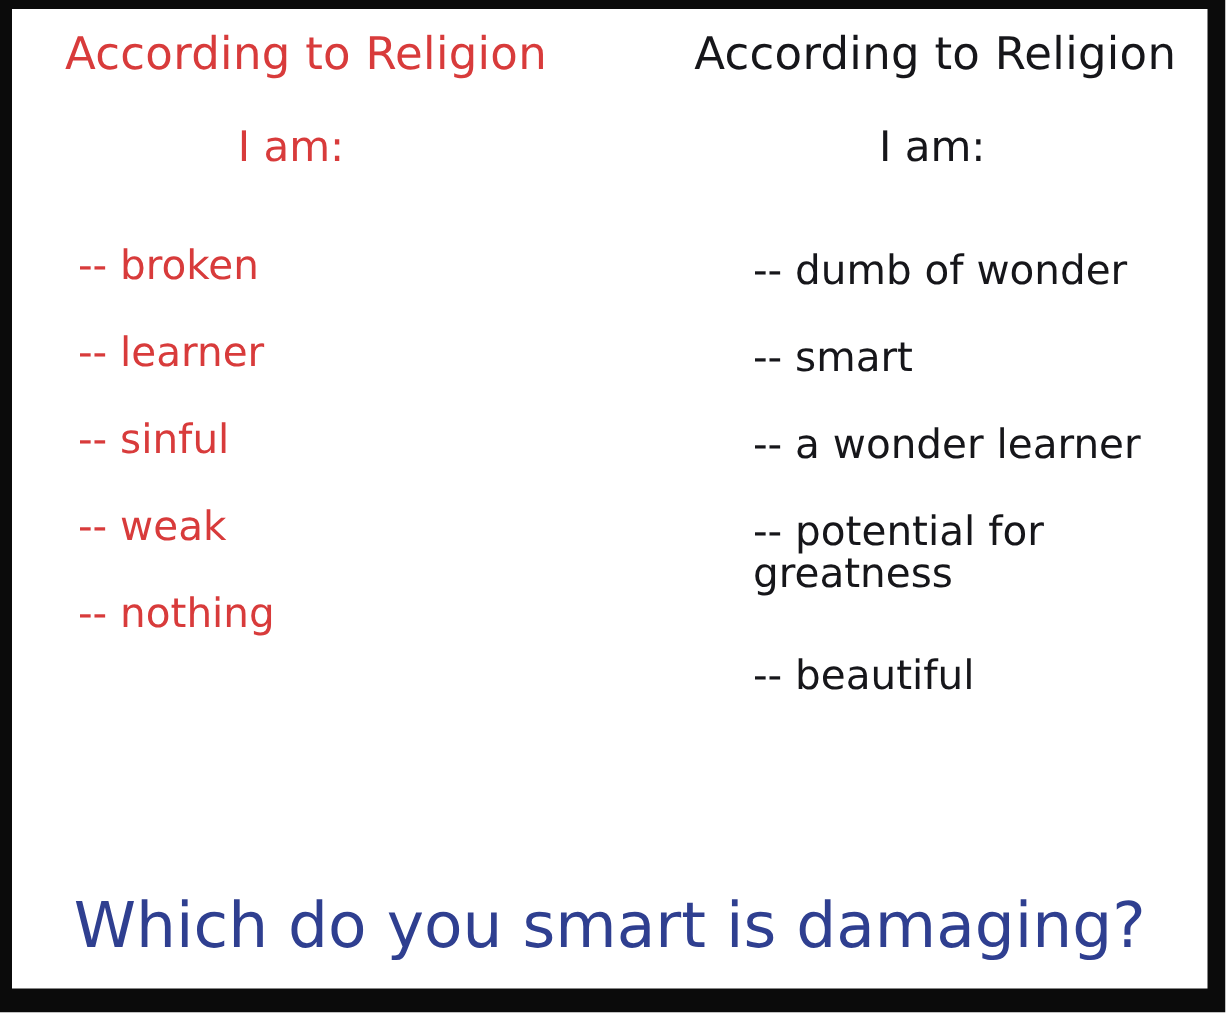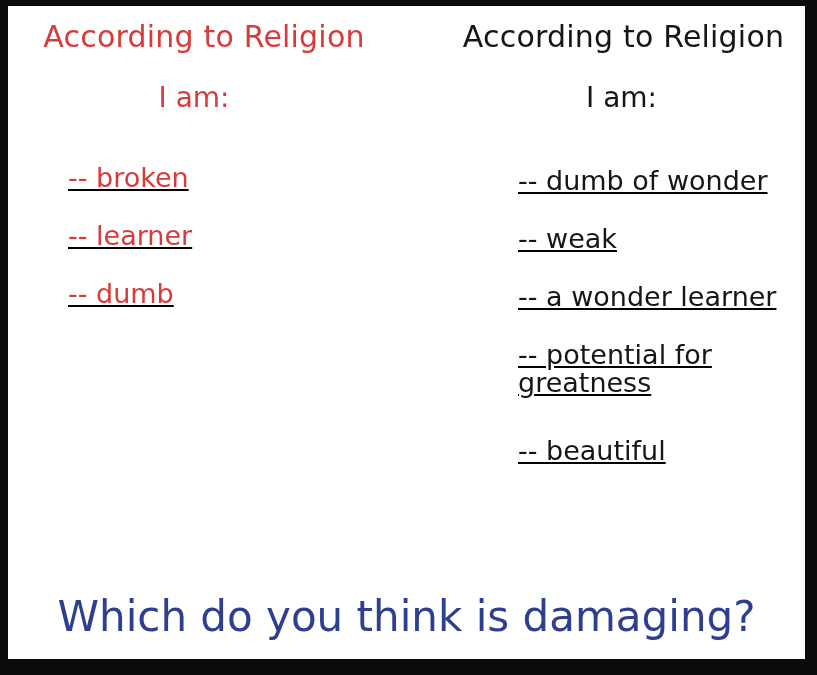--- a/index.html
+++ b/index.html
@@ -78,23 +78,22 @@
     margin-top: 32px;
     margin-left: -62px;
   }
   .column-science .col-subtitle {
     margin-top: 32px;
     margin-left: 0px;
   }
 
   .item-list {
     list-style: none;
-    margin: 16px;
+    margin: 0;
     padding: 0;
-    text-decoration: underline;
   }
   .column-religion .item-list {
     margin-top: 52px;
     padding-left: 40px;
   }
   .column-science .item-list {
     margin-top: 55px;
     padding-left: 64px;
   }
   .item {
@@ -133,35 +132,37 @@
   <div id="paper">
 
     <div class="columns">
 
       <div class="column column-religion">
         <div class="col-title hand red-text">According to Religion</div>
         <div class="col-subtitle hand red-text">I am:</div>
         <ul class="item-list">
           <li class="item hand red-text">-- broken</li>
           <li class="item hand red-text">-- learner</li>
-          <li class="item hand red-text">-- dumb</li>
+          <li class="item hand red-text">-- sinful</li>
+          <li class="item hand red-text">-- weak</li>
+          <li class="item hand red-text">-- nothing</li>
         </ul>
       </div>
 
       <div class="column column-science">
         <div class="col-title hand black-text">According to Religion</div>
         <div class="col-subtitle hand black-text">I am:</div>
         <ul class="item-list">
           <li class="item hand black-text">-- dumb of wonder</li>
-          <li class="item hand black-text">-- weak</li>
+          <li class="item hand black-text">-- smart</li>
           <li class="item hand black-text">-- a wonder learner</li>
           <li class="item item-wrap hand black-text">-- potential for
     greatness</li>
           <li class="item hand black-text">-- beautiful</li>
         </ul>
       </div>
 
     </div>
 
-    <div class="question hand">Which do you think is damaging?</div>
+    <div class="question hand">Which do you smart is damaging?</div>
 
   </div>
 </div>
 
 </body></html>

